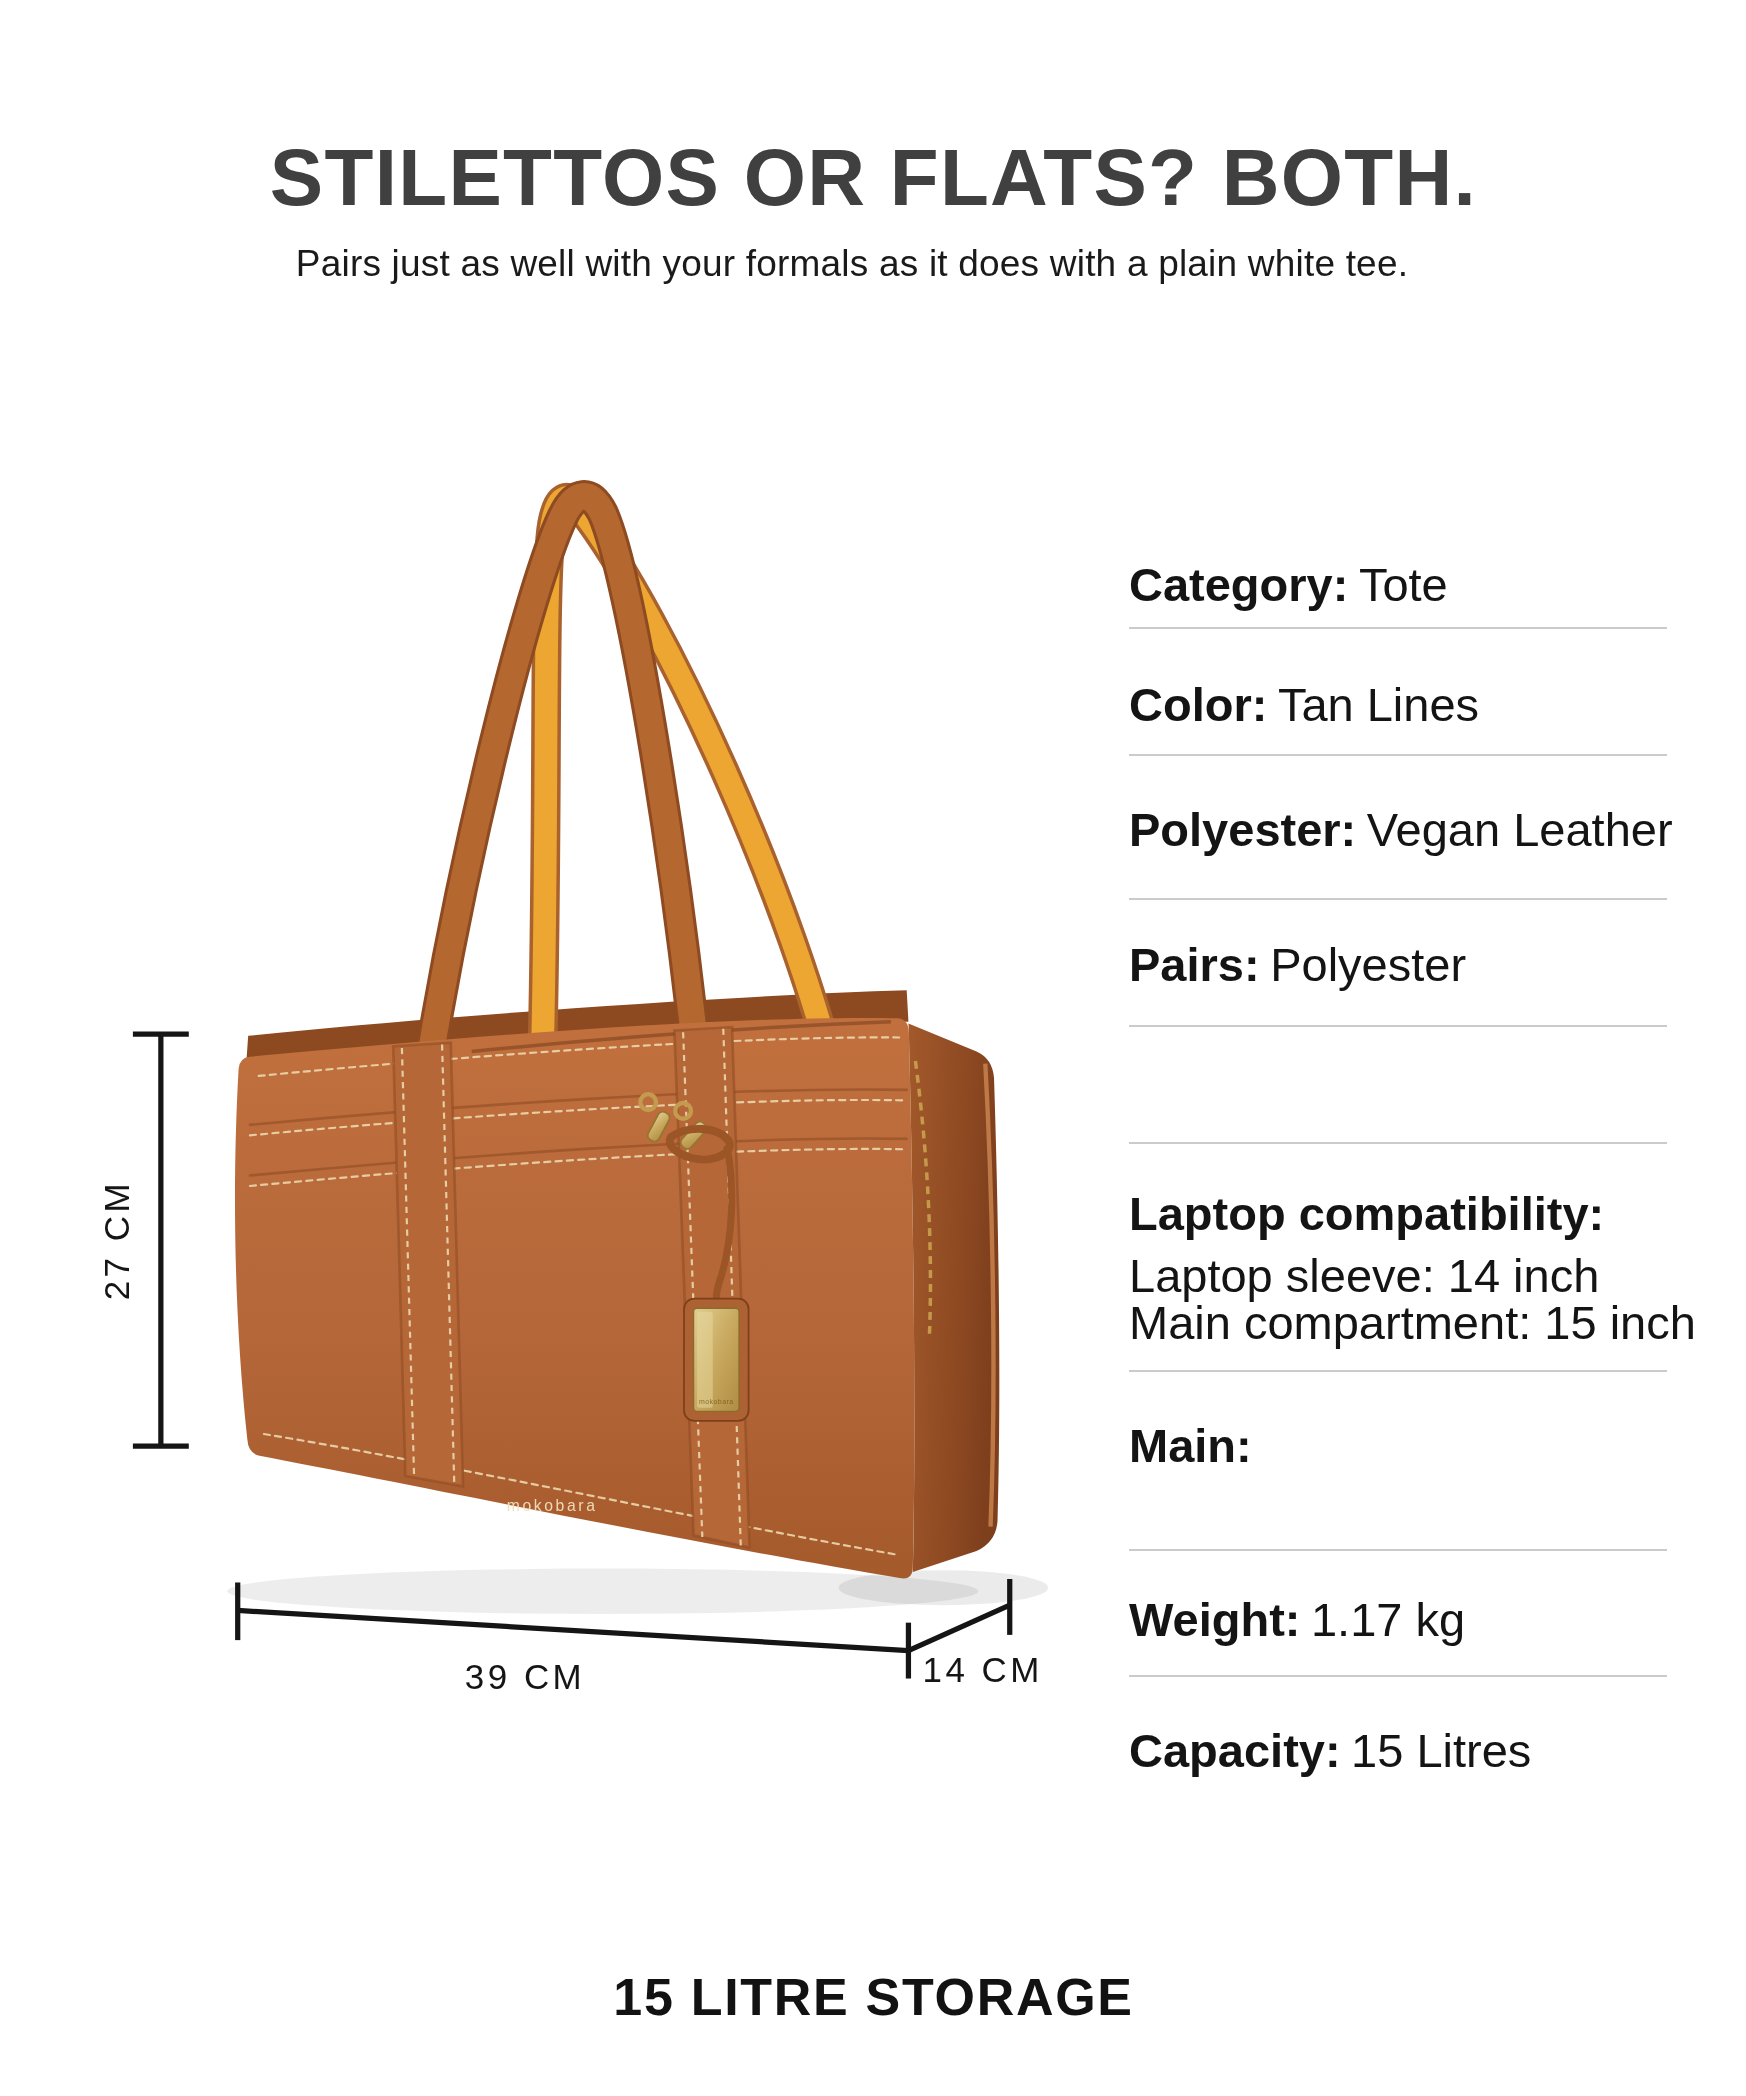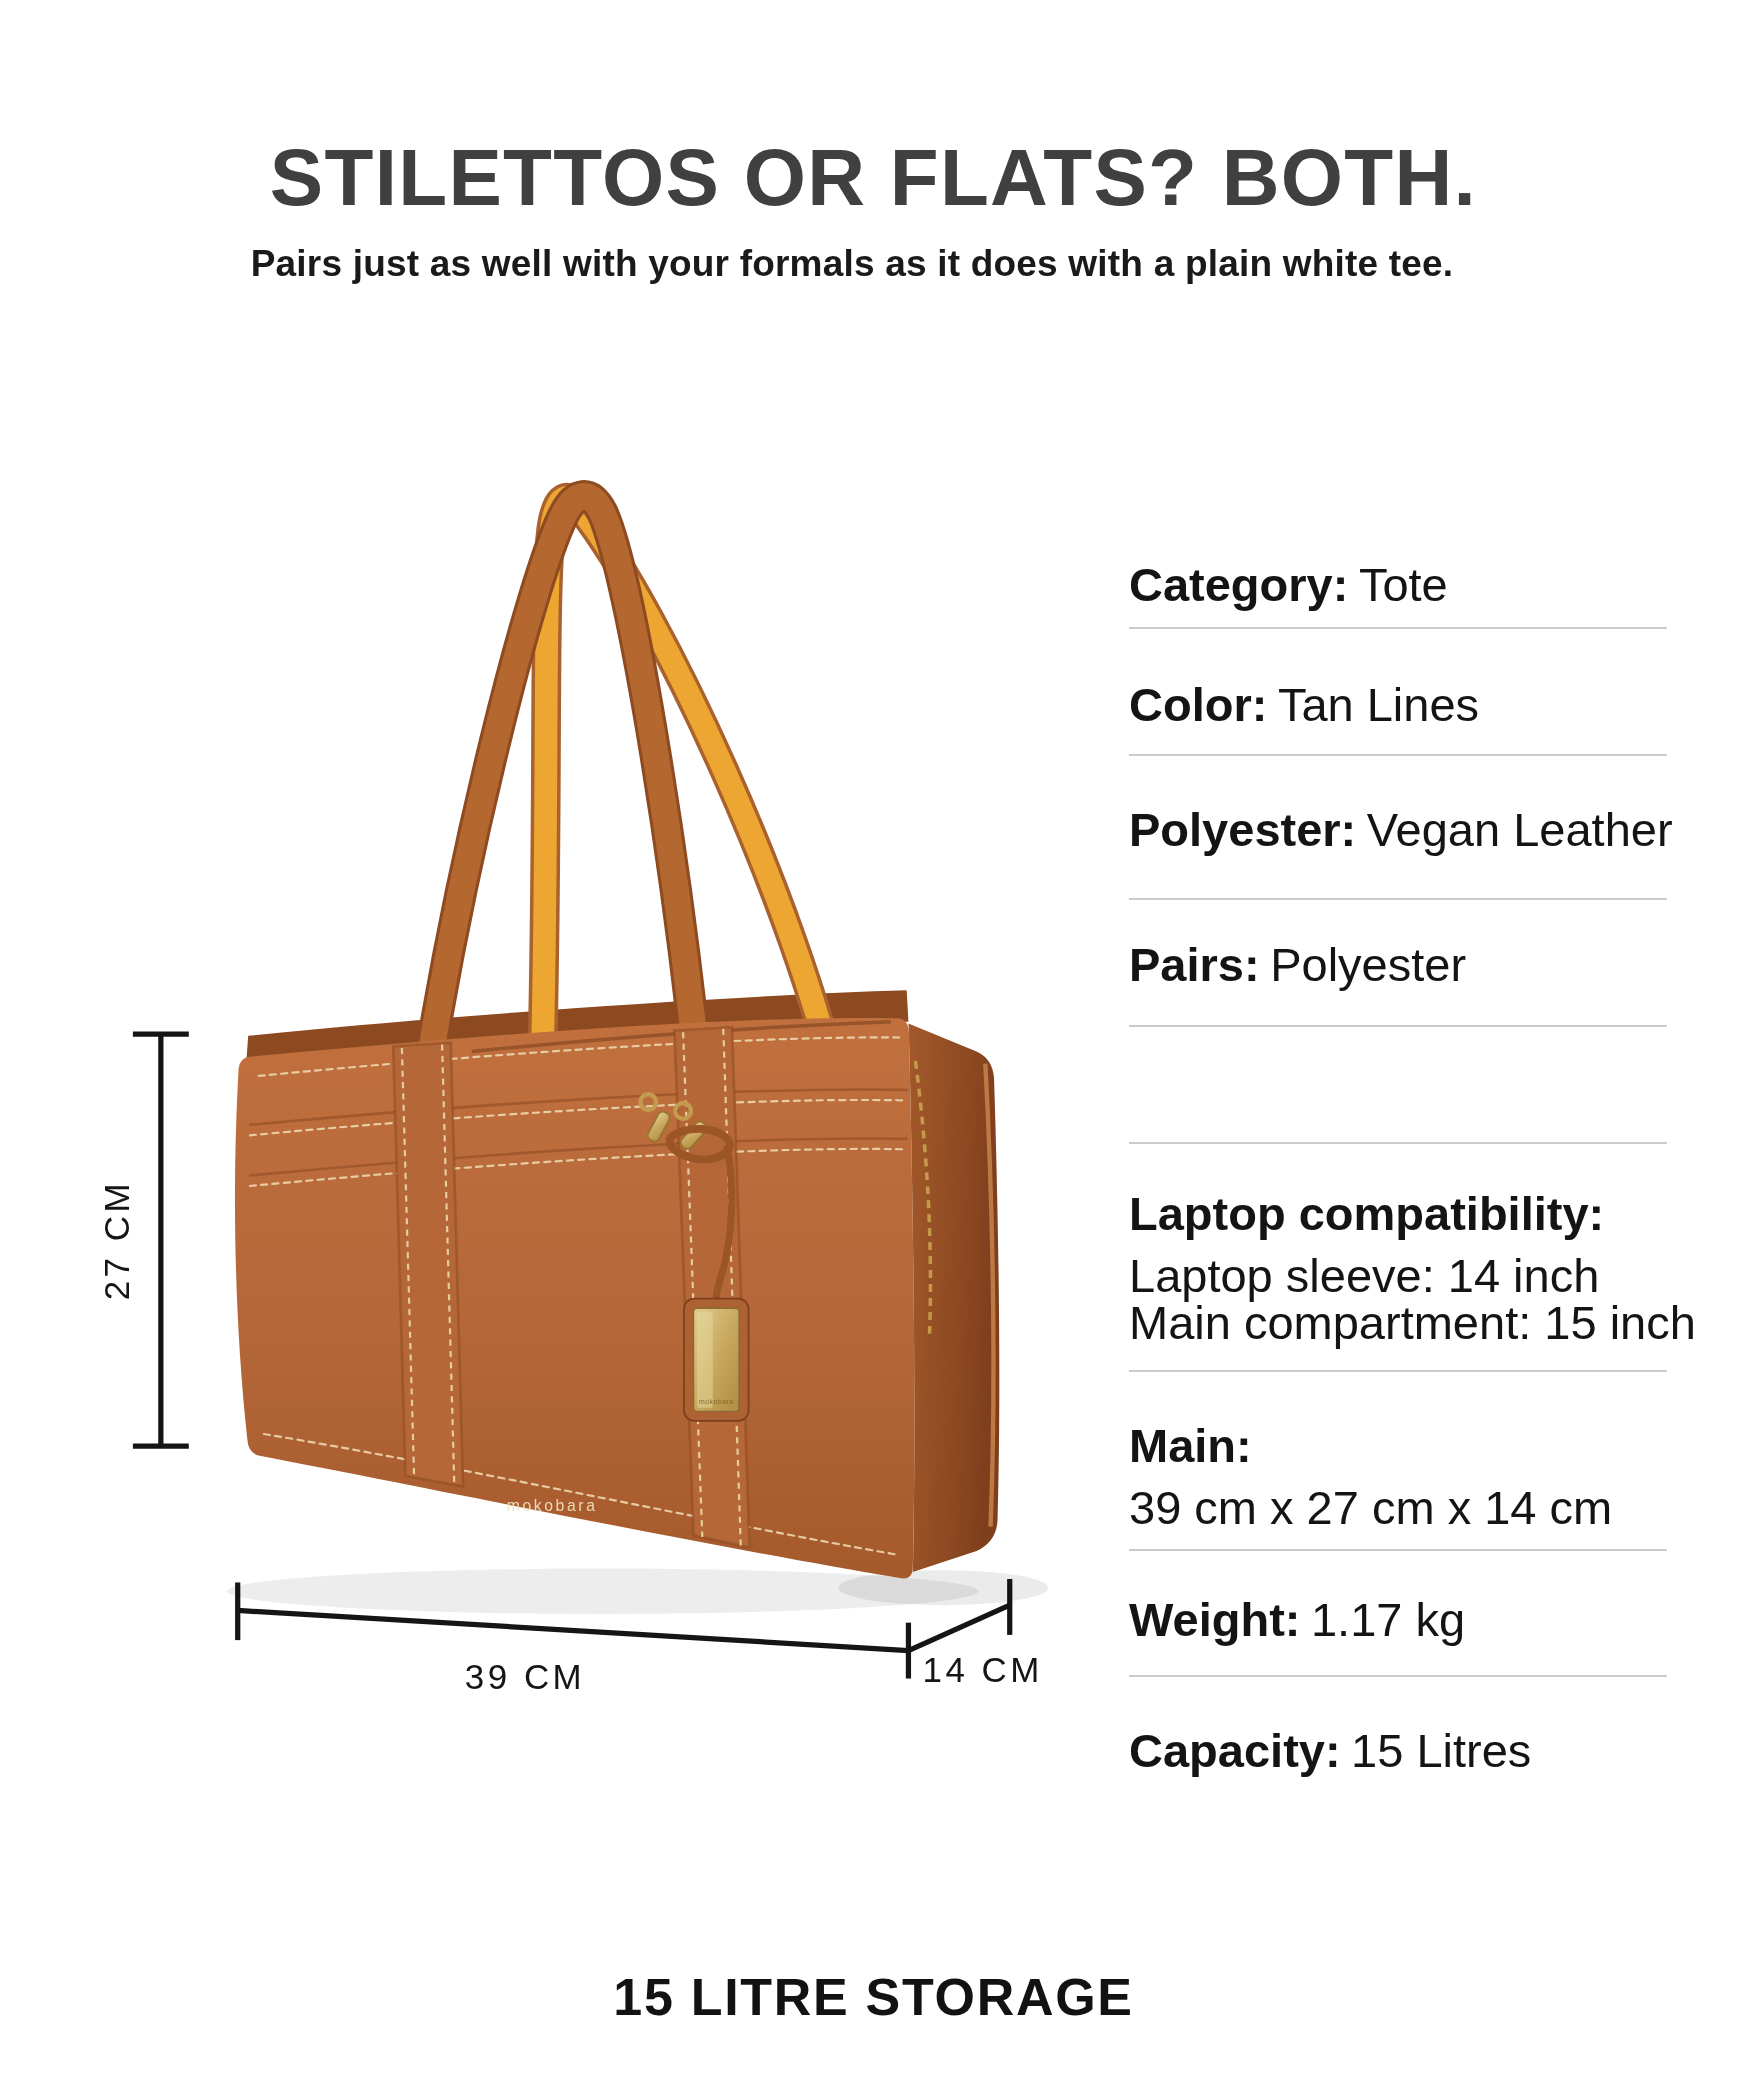--- a/index.html
+++ b/index.html
@@ -8,21 +8,21 @@
     font-family:"Liberation Sans", sans-serif;color:#161616;
   }
   
   .title{
     position:absolute;top:136px;left:0;width:1747px;text-align:center;
     font-size:80px;font-weight:800;letter-spacing:1.3px;color:#404040;line-height:1.05;
     white-space:nowrap;
   }
   .subtitle{
     position:absolute;top:243px;left:0;width:1704px;text-align:center;
-    font-size:37px;font-weight:700;letter-spacing:0.2px;color:#1a1a1a;
+    font-size:37px;font-weight:400;letter-spacing:0.2px;color:#1a1a1a;
     white-space:nowrap;
   }
   
   .spec-col{position:absolute;left:1105px;top:0;width:538px;height:2096px;margin-left:24px;}
   .spec-row{position:absolute;left:0;font-size:47px;line-height:1.2;white-space:nowrap;color:#141414;}
   .spec-label{font-weight:700;}
   .spec-value{font-weight:400;margin-left:10.5px;}
   .spec-line{font-weight:400;font-size:47px;line-height:47px;}
   .spec-line + .spec-line{margin-top:0px;}
   .spec-block-label{font-weight:700;margin-bottom:9.6px;}
@@ -199,21 +199,20 @@
 
     <div class="spec-row" style="top:1186px">
       <div class="spec-block-label">Laptop compatibility:</div>
       <div class="spec-line">Laptop sleeve: 14 inch</div>
       <div class="spec-line">Main compartment: 15 inch</div>
     </div>
     <div class="spec-divider" style="top:1370px"></div>
 
     <div class="spec-row" style="top:1418px">
       <div class="spec-block-label">Main:</div>
-      <div class="spec-line">39 cm x 27 cm x 14 cm</div>
     </div>
     <div class="spec-divider" style="top:1549px"></div>
 
     <div class="spec-row" style="top:1592px">
       <span class="spec-label">Weight:</span><span class="spec-value">1.17 kg</span>
     </div>
     <div class="spec-divider" style="top:1675px"></div>
 
     <div class="spec-row" style="top:1723px">
       <span class="spec-label">Capacity:</span><span class="spec-value">15 Litres</span>

